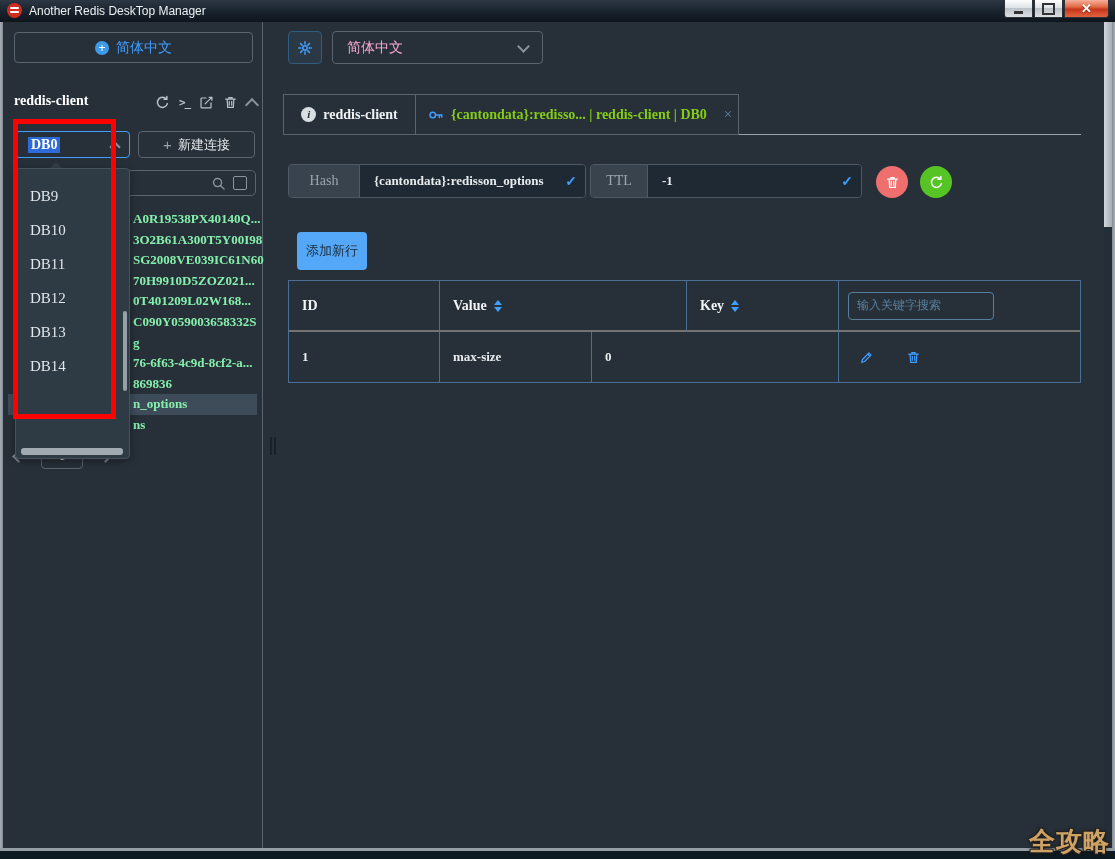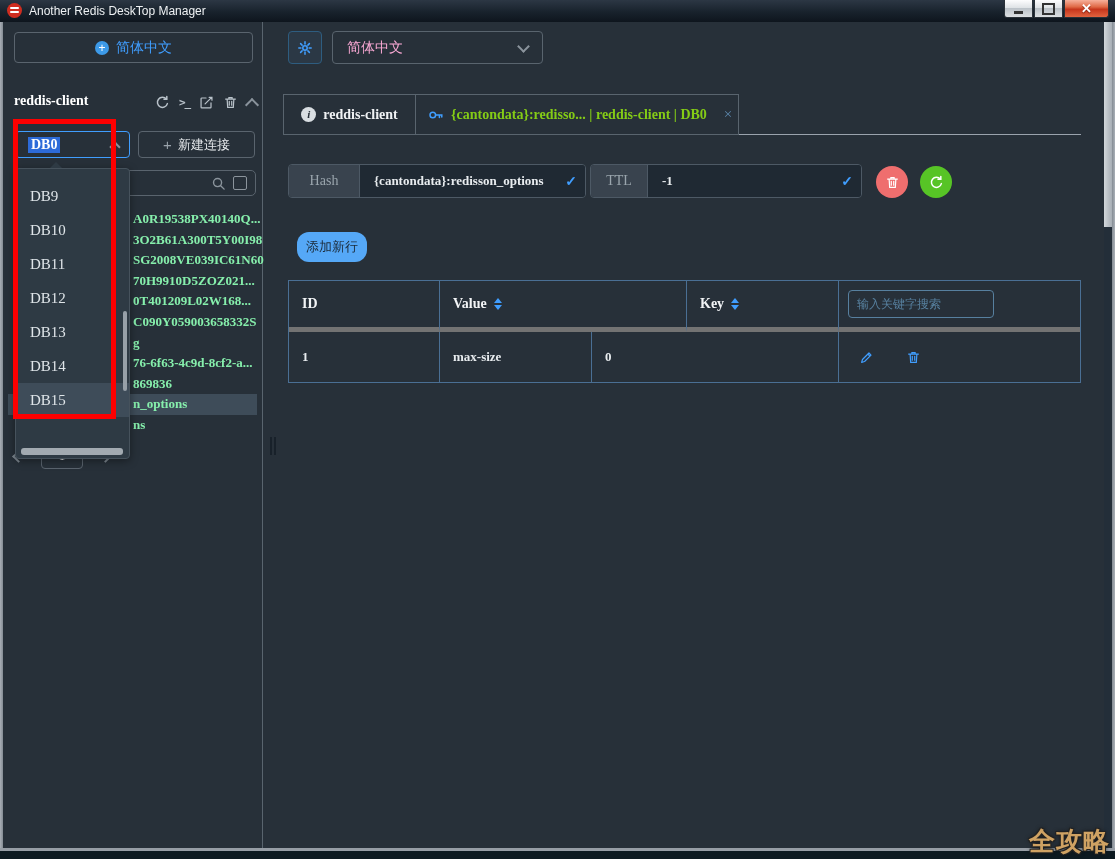--- a/index.html
+++ b/index.html
@@ -119,38 +119,38 @@
   .grp-ttl .grp-label{width:56px;}
   .grp-input{flex:1;background:#1f2933;display:flex;align-items:center;padding:0 8px 0 12px;}
   .grp-input input{flex:1;background:transparent;border:none;outline:none;color:#e8ecef;
     font-size:13px;font-weight:bold;font-family:"Liberation Serif",serif;min-width:0;}
   .confirm{color:#409eff;font-size:14px;font-weight:bold;margin-left:6px;cursor:pointer;}
   .circle-btn{top:166px;width:32px;height:32px;border-radius:50%;display:flex;align-items:center;
     justify-content:center;cursor:pointer;color:#fff;}
   .del-btn{left:876px;background:#ef6e6e;}
   .ref-btn{left:920px;background:#57c426;}
 
-  .add-row{left:297px;top:232px;width:70px;height:30px;background:#55a8f7;border-radius:12px;
+  .add-row{left:297px;top:232px;width:70px;height:38px;background:#55a8f7;border-radius:4px;
     color:#1b2a38;font-size:13px;display:flex;align-items:center;justify-content:center;cursor:pointer;}
 
   
   .dtable{left:288px;top:280px;width:793px;border:1px solid #4a6f94;border-bottom:1px solid #4a6f94;}
   .trow{display:flex;}
-  .tcell{border-right:1px solid #4a6f94;border-bottom:5px solid #737373;display:flex;
+  .tcell{border-right:1px solid #4a6f94;border-bottom:2px solid #737373;display:flex;
     align-items:center;padding-left:13px;box-sizing:border-box;}
   .tcell:last-child{border-right:none;}
   .trow:last-child .tcell{border-bottom:none;}
   .c1{width:151px;}.c2{width:152px;}.c3{width:247px;}.c4{flex:1;}
   .th{height:51px;font-size:14px;font-weight:bold;color:#f2f4f6;}
   .td{height:50px;font-size:13px;font-weight:600;color:#e8ecef;}
   .sorter{display:inline-flex;flex-direction:column;gap:2px;margin-left:7px;cursor:pointer;}
   .car-up{width:0;height:0;border:4px solid transparent;border-bottom:5px solid #409eff;border-top:none;}
   .car-dn{width:0;height:0;border:4px solid transparent;border-top:5px solid #409eff;border-bottom:none;}
   .row-search{width:128px;height:26px;border:1px solid #57809f;border-radius:4px;background:transparent;
-    color:#cfe0ee;font-size:12px;padding:0 8px;outline:none;font-family:Liberation Sans, sans-serif;}
+    color:#cfe0ee;font-size:12px;padding:0 8px;outline:none;font-family:Liberation Mono, monospace;}
   .row-search::placeholder{color:#57809f;opacity:1;}
   .act-icn{color:#409eff;cursor:pointer;}
   .act-gap{width:32px;}
 
   .watermark{right:5px;top:824px;font-size:26px;font-weight:bold;color:#cfa263;letter-spacing:1px;
     font-family:"Liberation Sans",sans-serif;z-index:58;
     text-shadow:-1px -1px 0 #222,1px -1px 0 #222,-1px 1px 0 #222,1px 1px 0 #222,0 0 4px #111;}
 
   svg.ic{display:block;}
 </style>
@@ -272,21 +272,20 @@
 
 <div class="abs dd-arrow"></div>
 <div class="abs db-dropdown">
   <div class="dd-opts">
     <div class="db-opt">DB9</div>
     <div class="db-opt">DB10</div>
     <div class="db-opt">DB11</div>
     <div class="db-opt">DB12</div>
     <div class="db-opt">DB13</div>
     <div class="db-opt">DB14</div>
-    <div class="db-opt hov">DB15</div>
   </div>
   <div class="dd-vthumb"></div>
   <div class="dd-hthumb"></div>
 </div>
 
 <div class="abs annotation"></div>
 
 <div class="abs pager">
   <span class="chev left"></span>
   <span class="pg-num">1</span>

